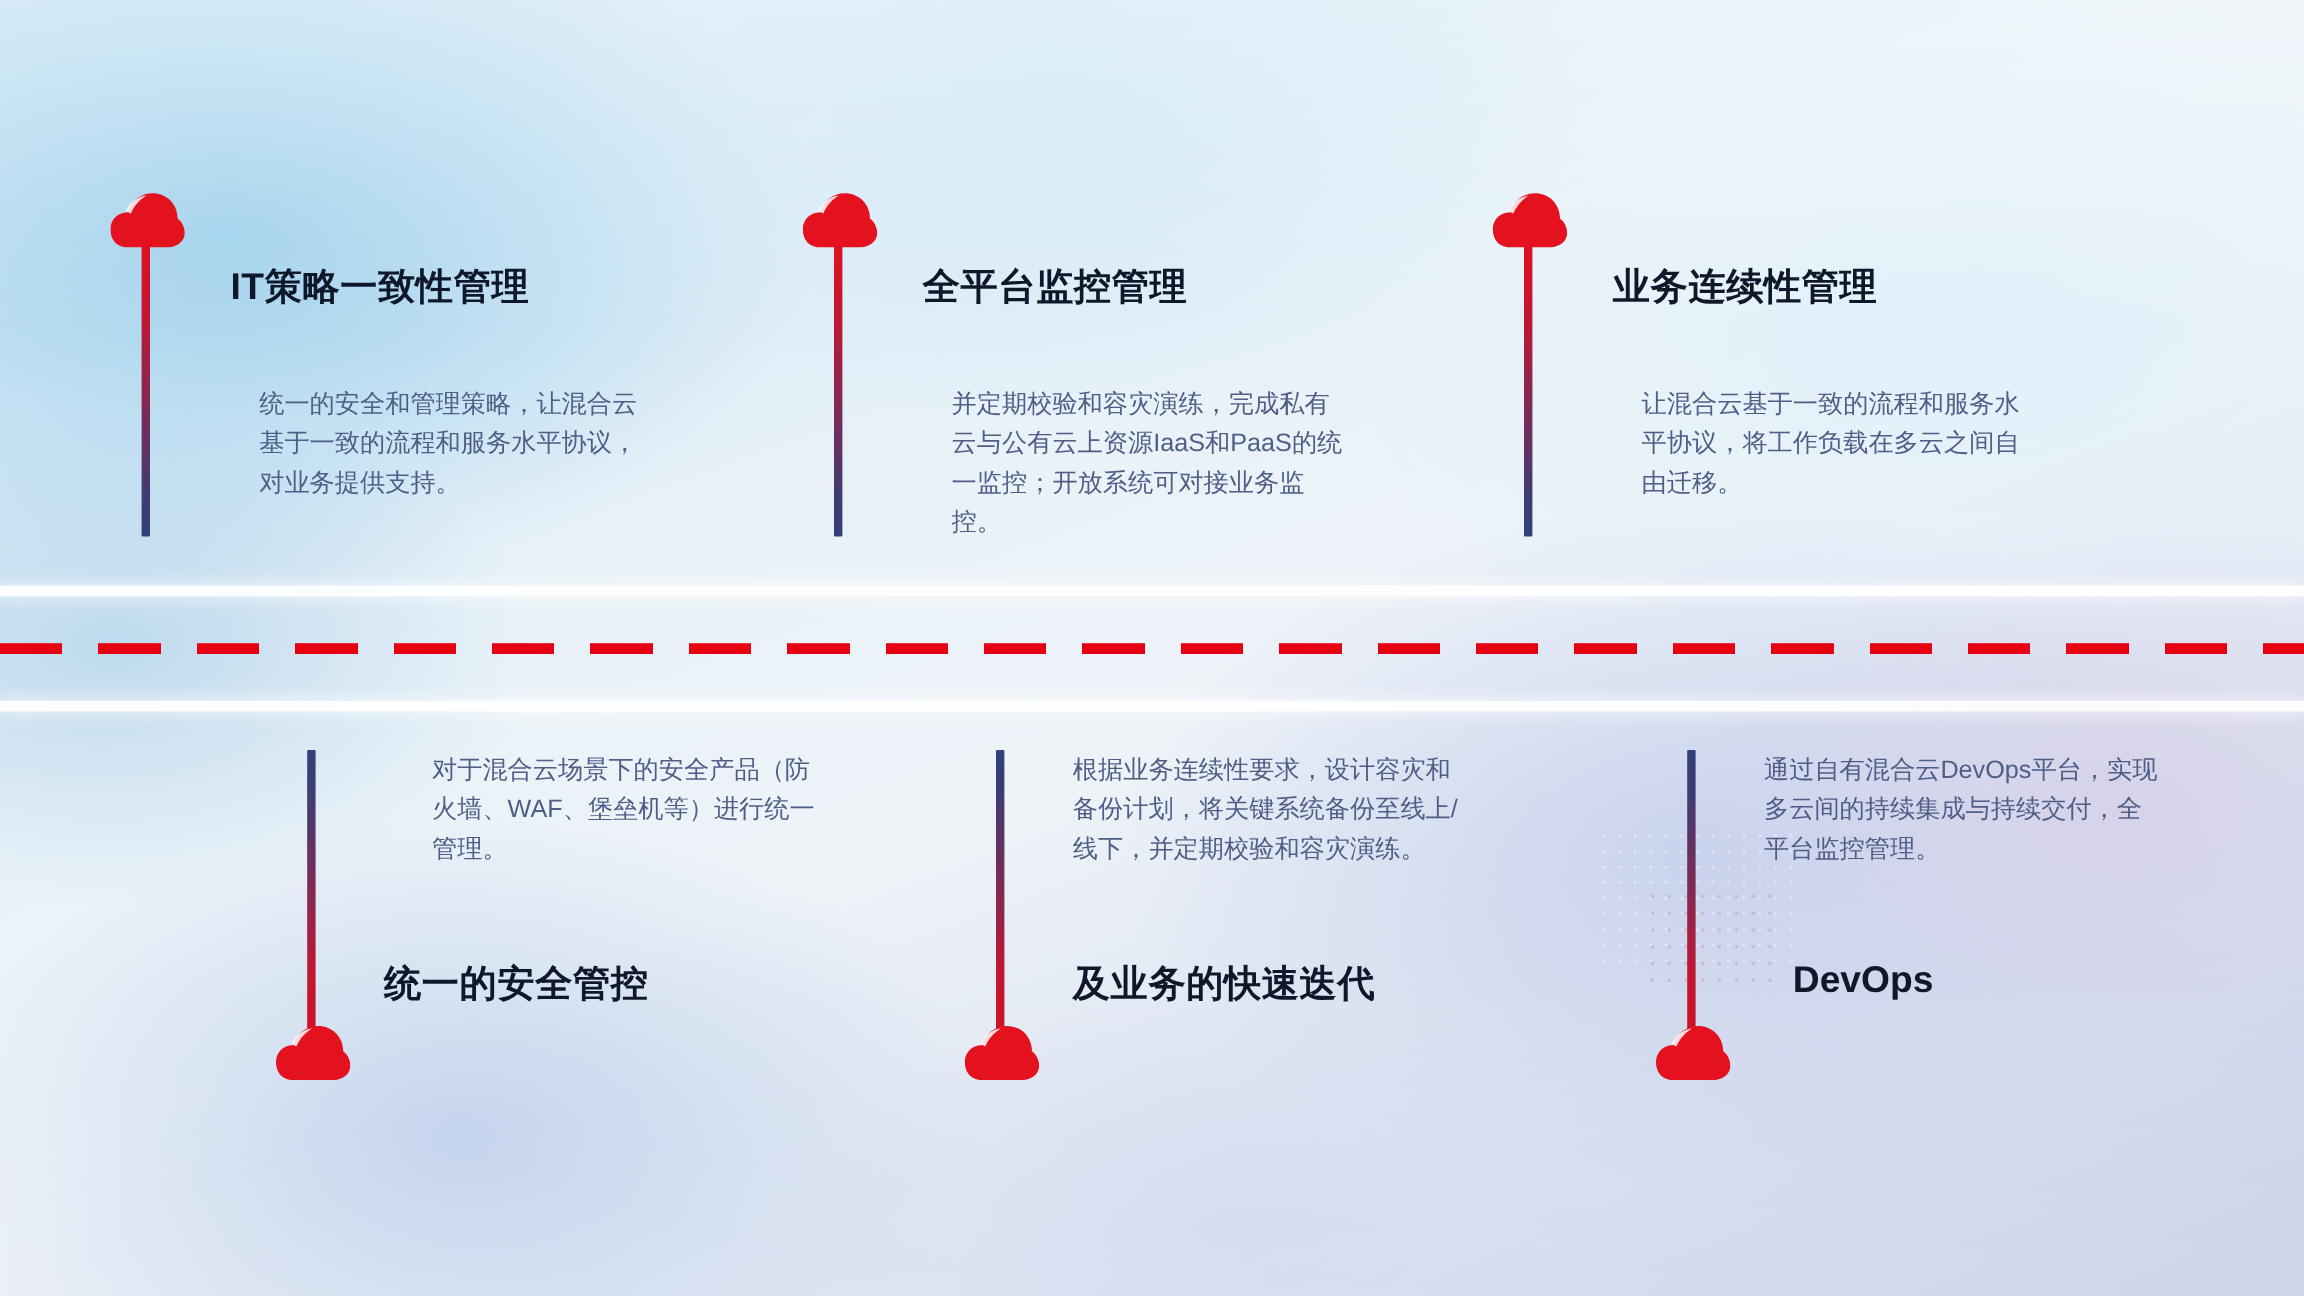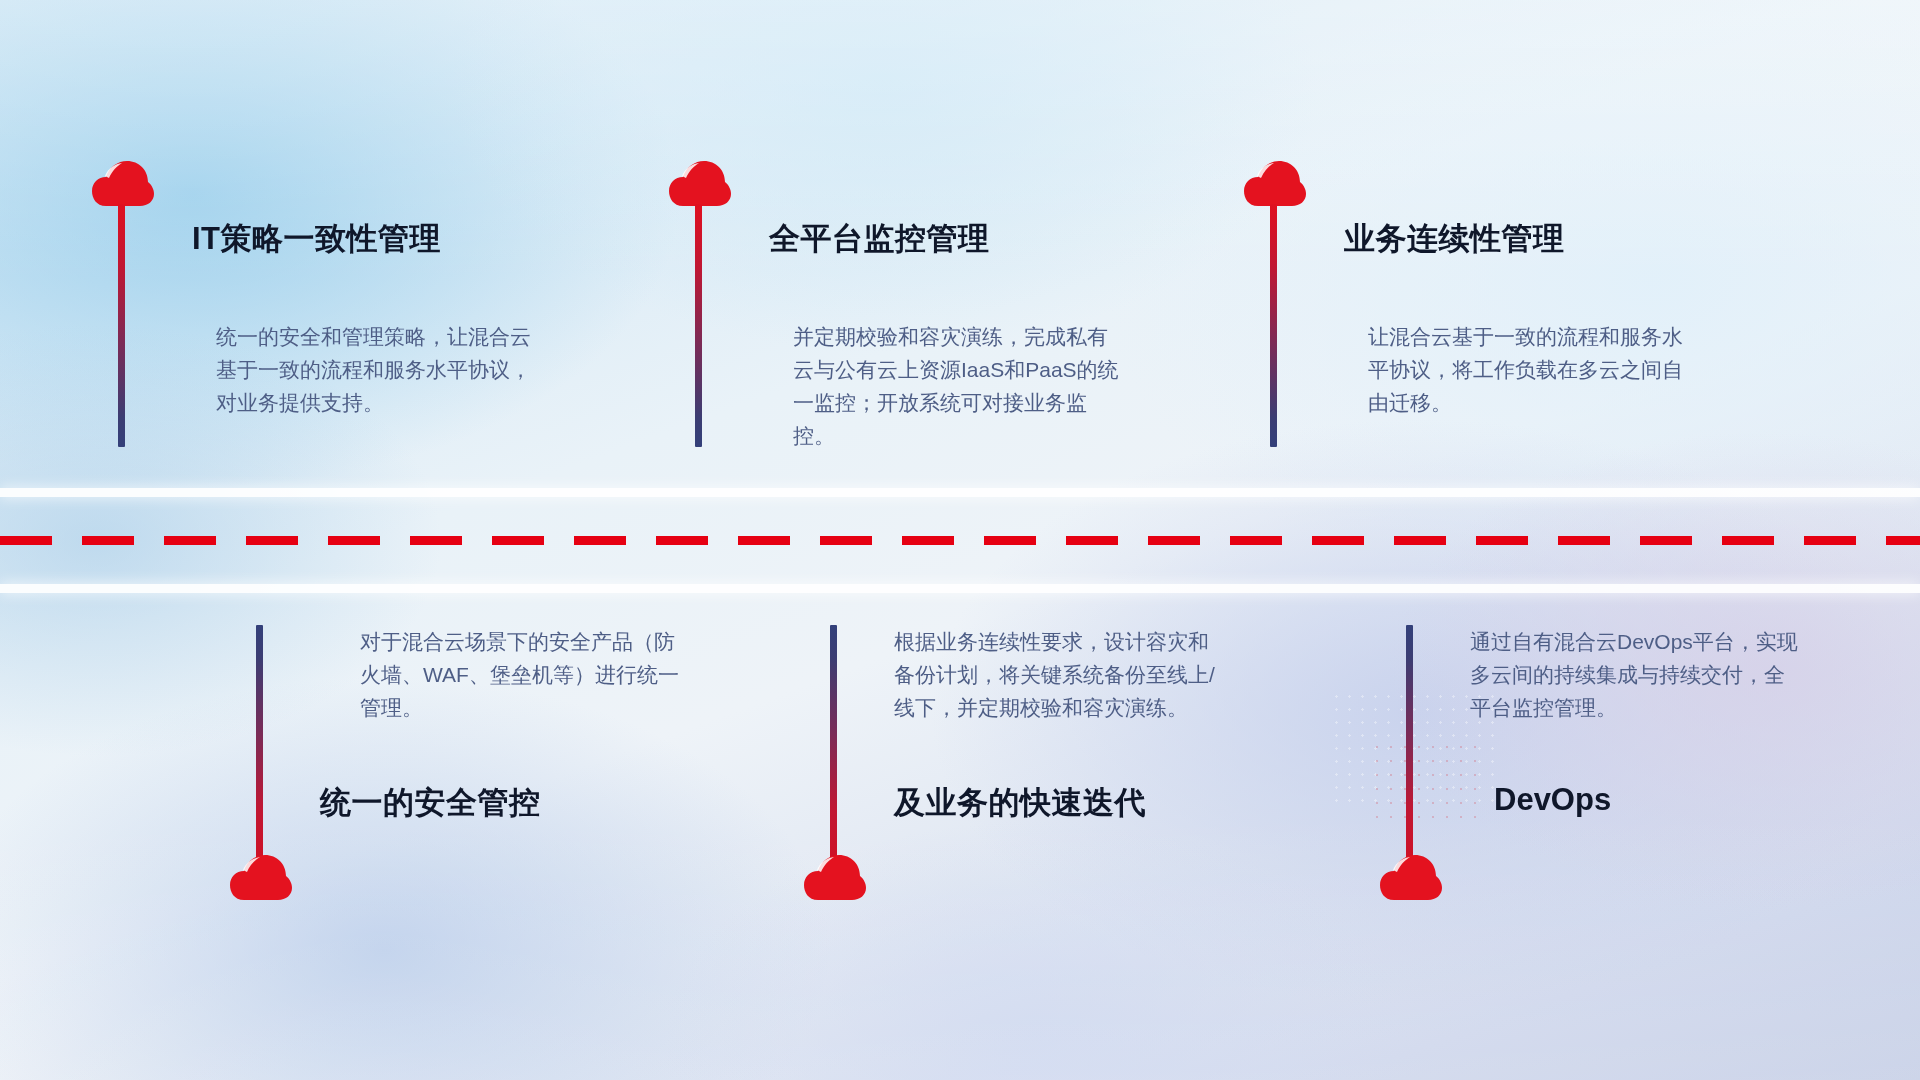--- a/index.html
+++ b/index.html
@@ -54,21 +54,21 @@
 
   
   .top .stem{top:44px;height:243px;}
   .top .cloud{top:0;left:-28px;}
   .top .ttl{left:72px;top:58px;}
   .top .body{left:72px;top:160px;margin-left:24px;}
 
   
   .bot .stem{top:0;height:235px;}
   .bot .cloud{top:229px;left:-28px;}
-  .bot .ttl{left:62px;top:157px;text-align:center;}
+  .bot .ttl{left:62px;top:174px;text-align:center;}
   .bot .body{left:62px;top:0px;}
 </style>
 </head>
 <body>
 
 <div id="bg">
   <div class="bgLayer b1"></div>
   <div class="bgLayer b2"></div>
   <div class="bgLayer b3"></div>
   <div class="bgLayer b4"></div>

